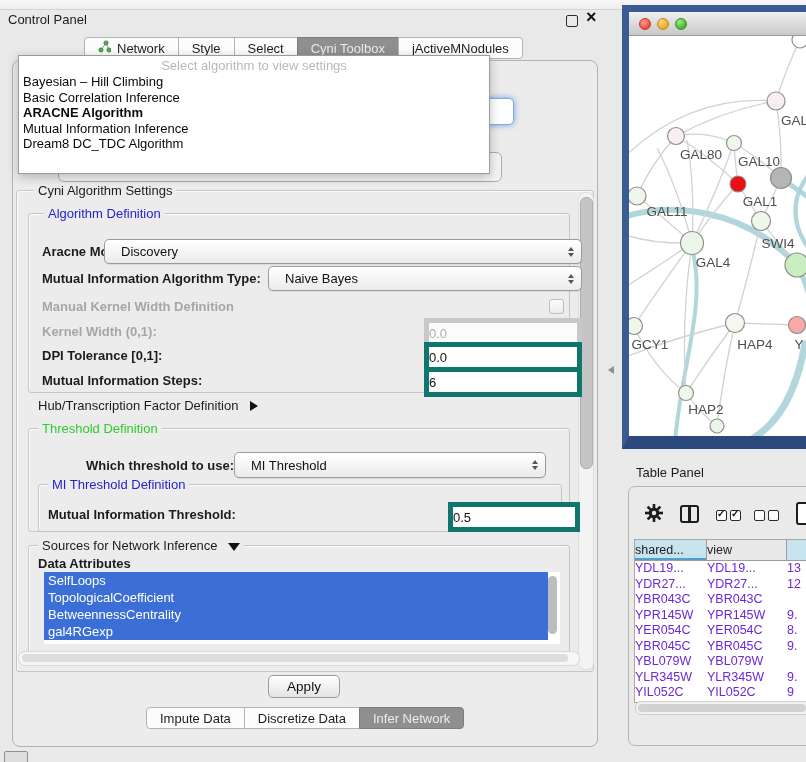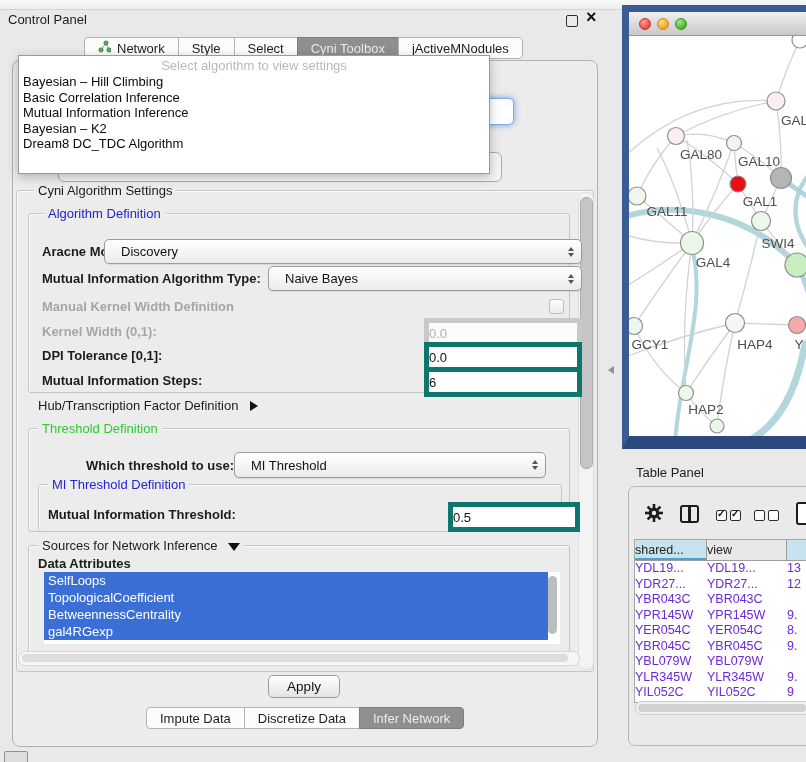--- a/index.html
+++ b/index.html
@@ -149,22 +149,22 @@
   <div class="abs" id="main-panel"></div>
 
   <div class="abs" id="bg-combo1"></div>
   <div class="abs" id="bg-combo2">galFiltered.sif default node</div>
 
   <div class="abs" id="algo-popup">
     <div class="algo-placeholder">Select algorithm to view settings</div>
     <div id="algo-list">
         <div class="algo-option">Bayesian – Hill Climbing</div>
         <div class="algo-option">Basic Correlation Inference</div>
+        <div class="algo-option hl">ARACNE Algorithm</div>
         <div class="algo-option">Mutual Information Inference</div>
-        <div class="algo-option">Bayesian – K2</div>
         <div class="algo-option">Dream8 DC_TDC Algorithm</div>
       </div>
   </div>
 
   <div class="group" style="left:16px;top:190px;width:576px;height:480px"></div>
   <div class="group-label" style="left:34px;top:183px">Cyni Algorithm Settings</div>
 
   <div class="abs" id="vscroll-track"></div>
   <div class="abs" id="vscroll-thumb"></div>
 

